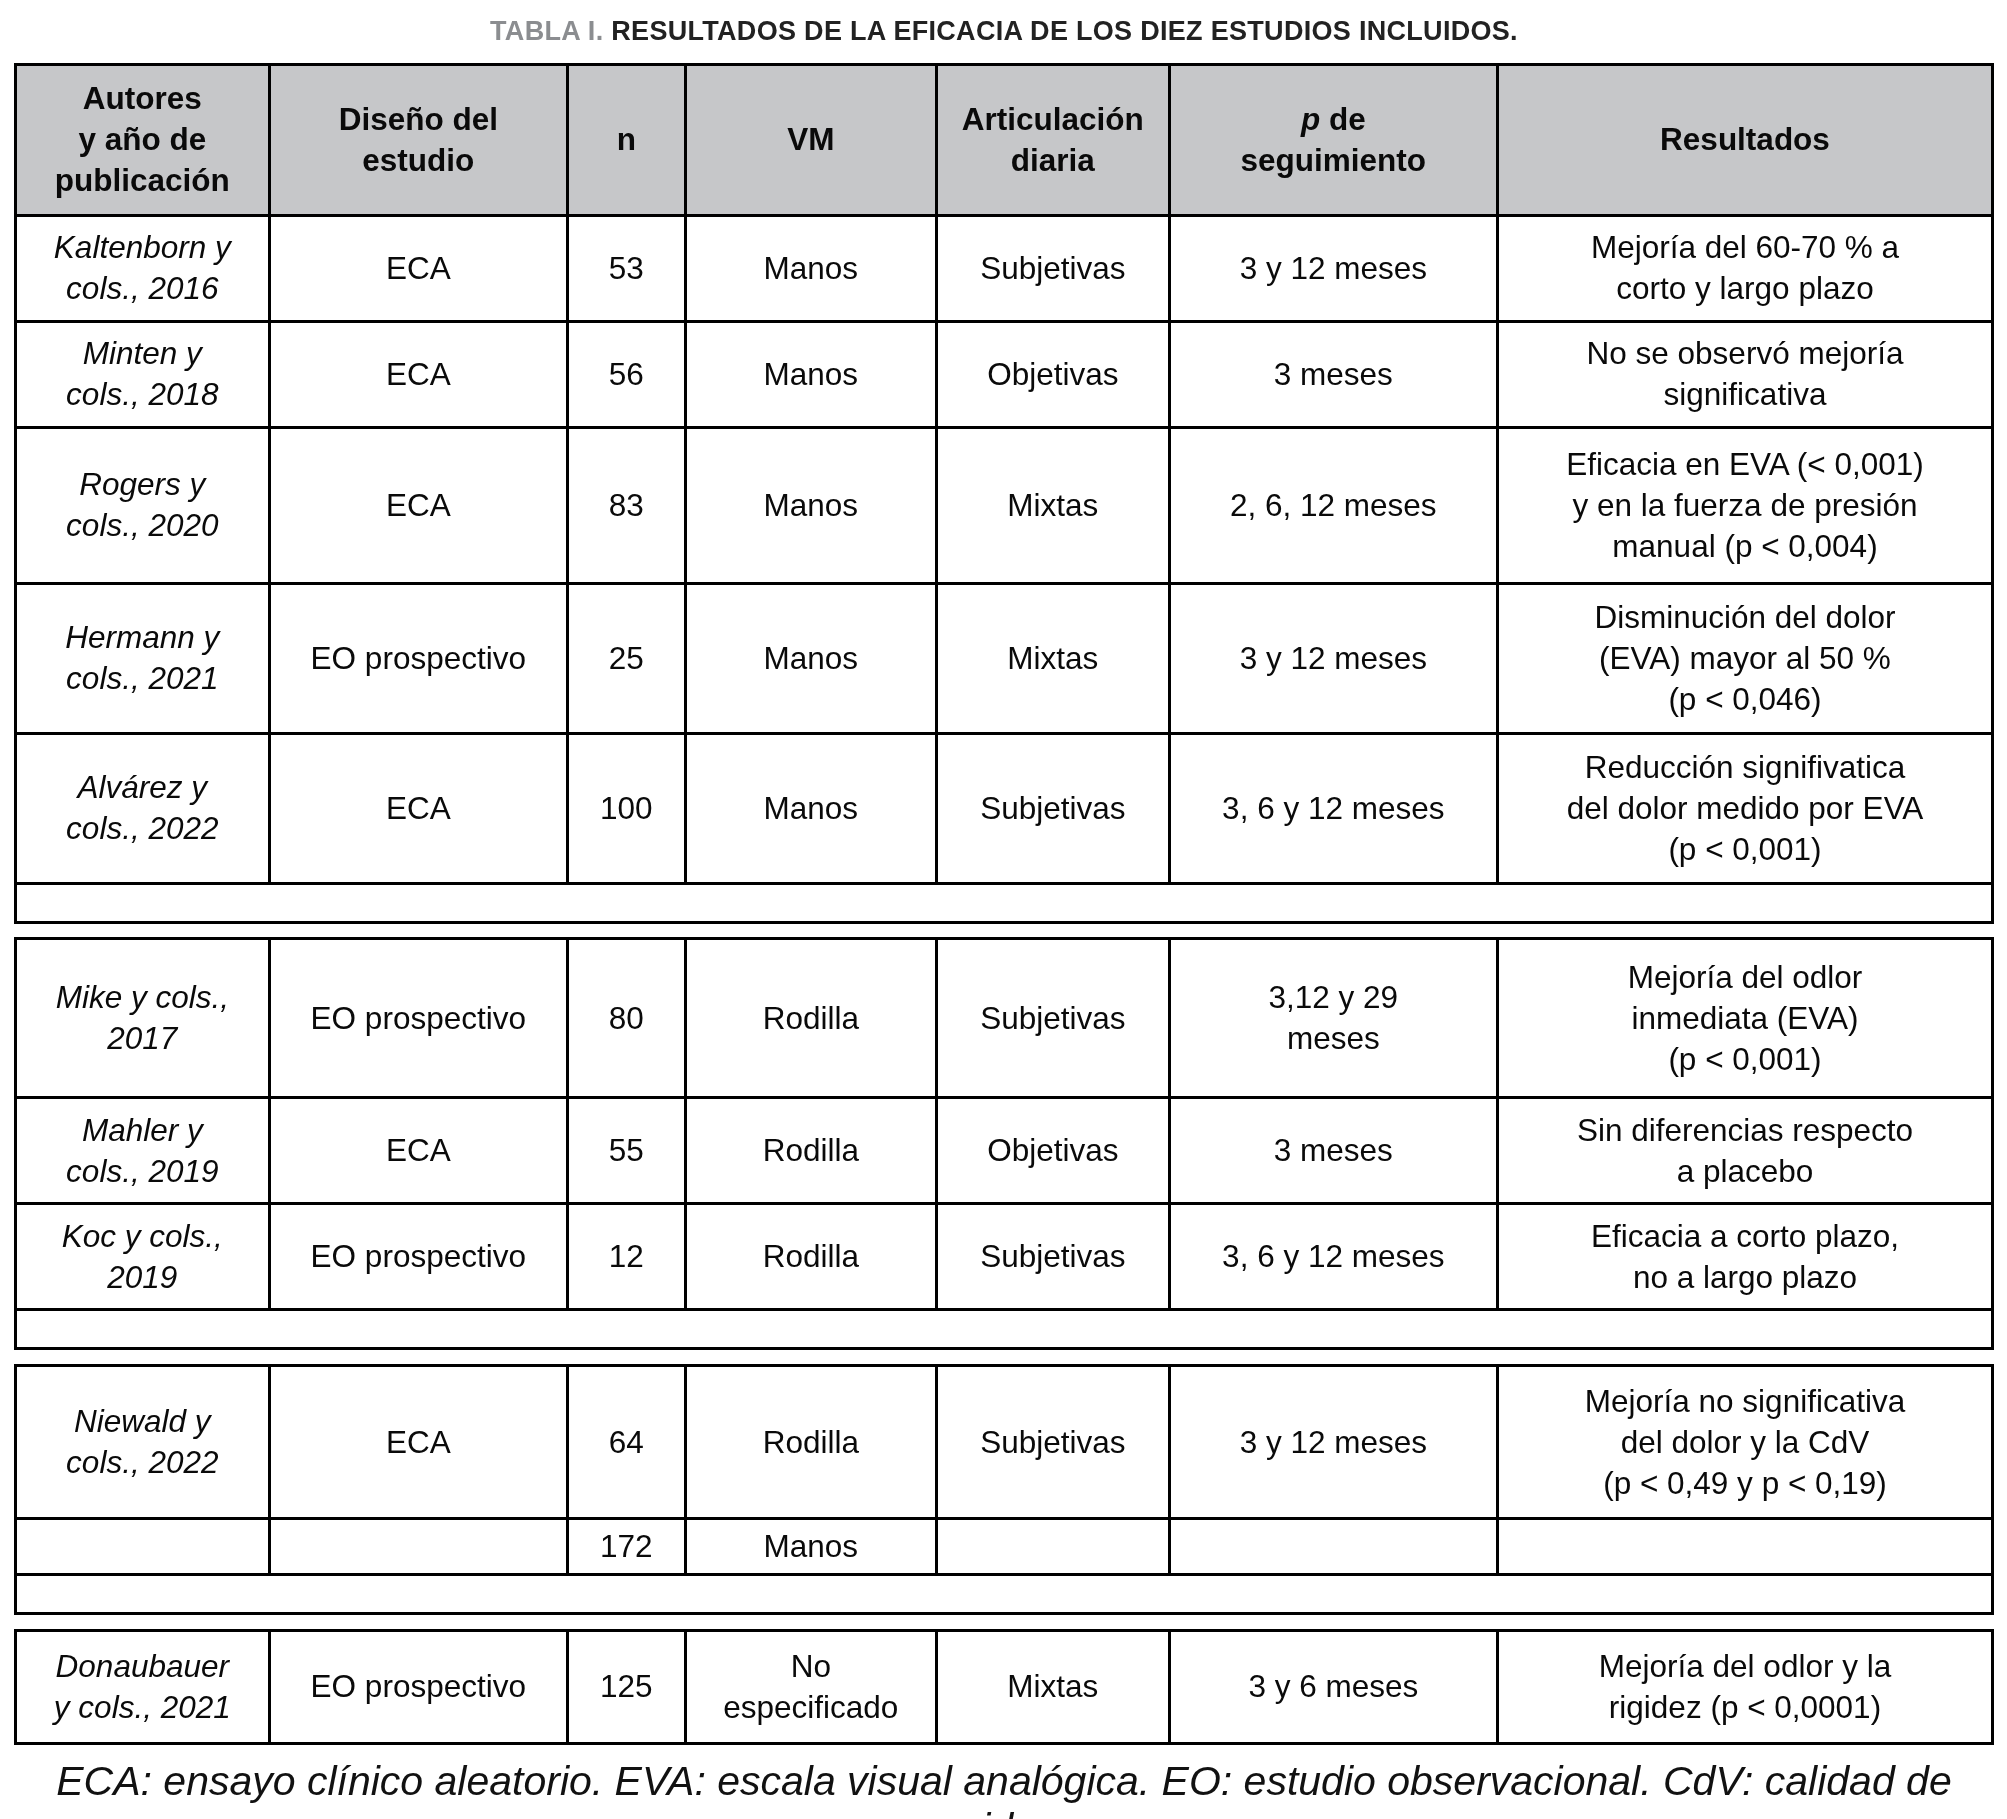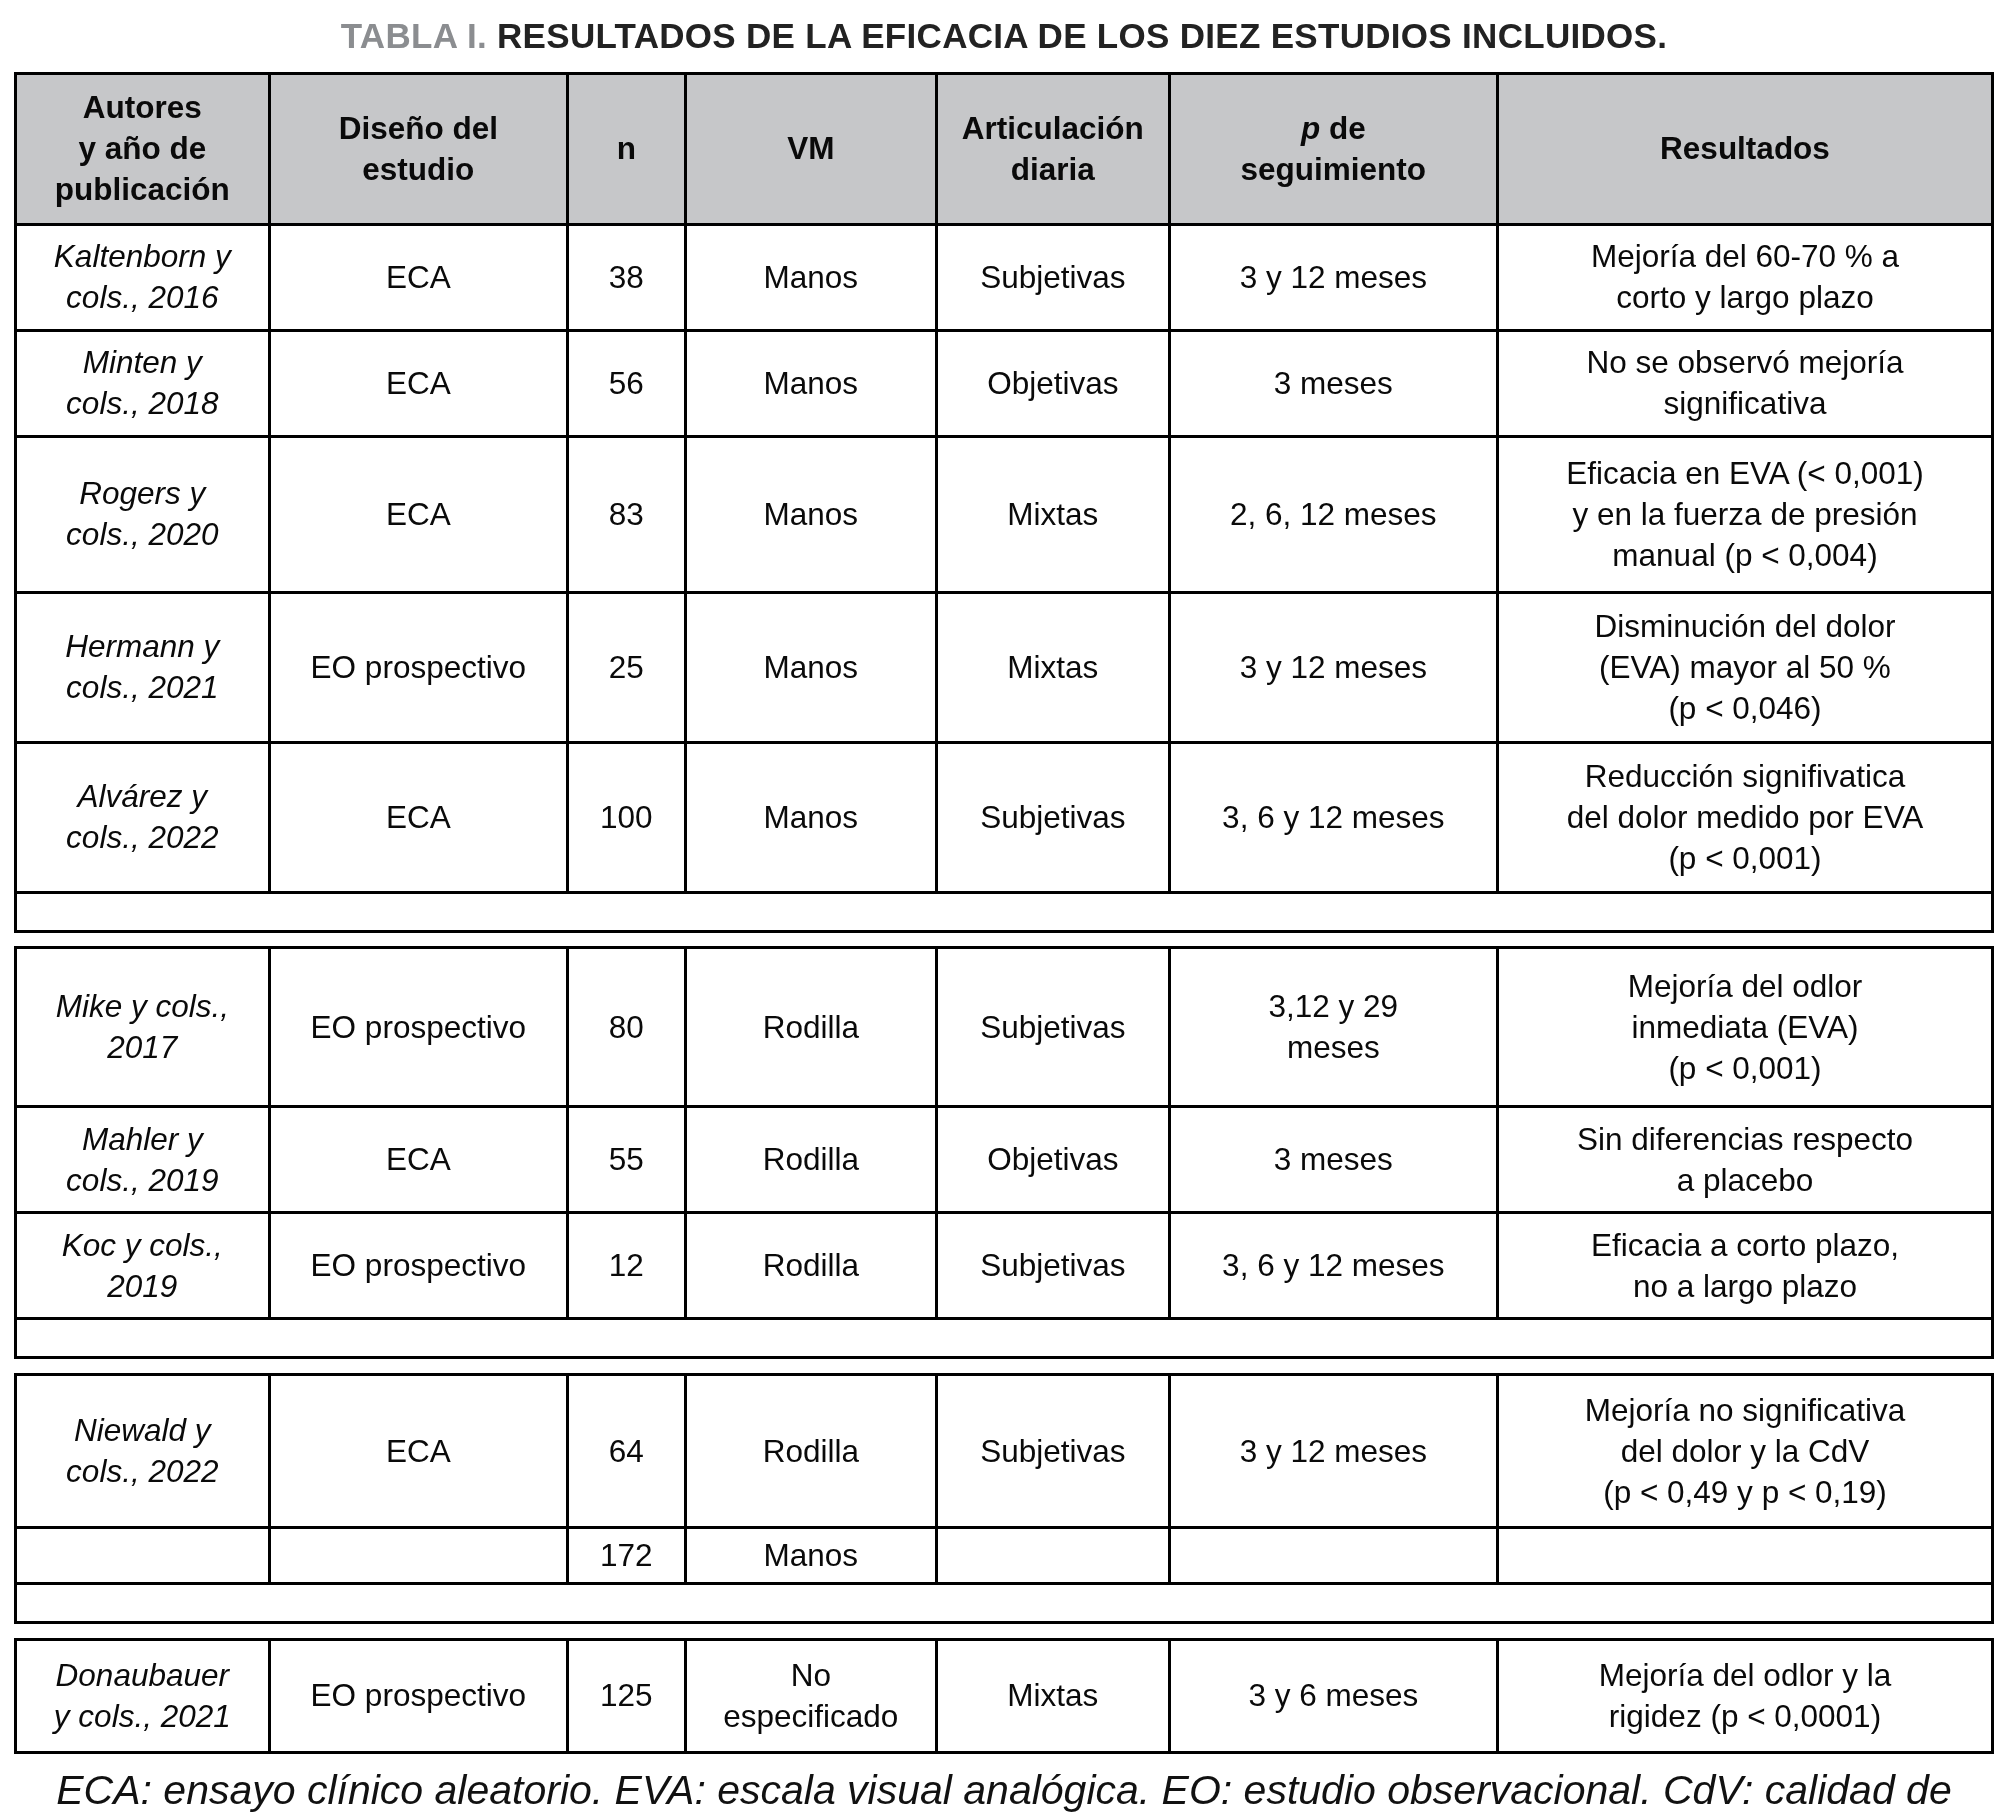--- a/index.html
+++ b/index.html
@@ -7,21 +7,21 @@
   body {
     width: 2008px;
     min-height: 1819px;
     font-family: "Liberation Sans", sans-serif;
     color: #0a0a0a;
   }
   .page { padding: 7.9px 13.8px 9.9px 13.8px; }
 
   .title {
     text-align: center;
-    font-size: 35px;
+    font-size: 27px;
     padding: 7.9px 0 15.8px 0;
     color: #1a1a1a;
     letter-spacing: 0.3px;
   }
   .title .title-label {
     font-weight: bold;
     color: var(--title-label, #8b8d90);
   }
   .title .title-text { font-weight: bold; color: #222; }
 
@@ -115,21 +115,21 @@
 
     <div class="row mh108">
       <div class="cell author">
           <span class="tx">Kaltenborn y
 cols., 2016</span>
         </div>
       <div class="cell">
           <span class="tx">ECA</span>
         </div>
       <div class="cell">
-          <span class="tx">38</span>
+          <span class="tx">53</span>
         </div>
       <div class="cell">
           <span class="tx">Manos</span>
         </div>
       <div class="cell">
           <span class="tx">Subjetivas</span>
         </div>
       <div class="cell">
           <span class="tx">3 y 12 meses</span>
         </div>

